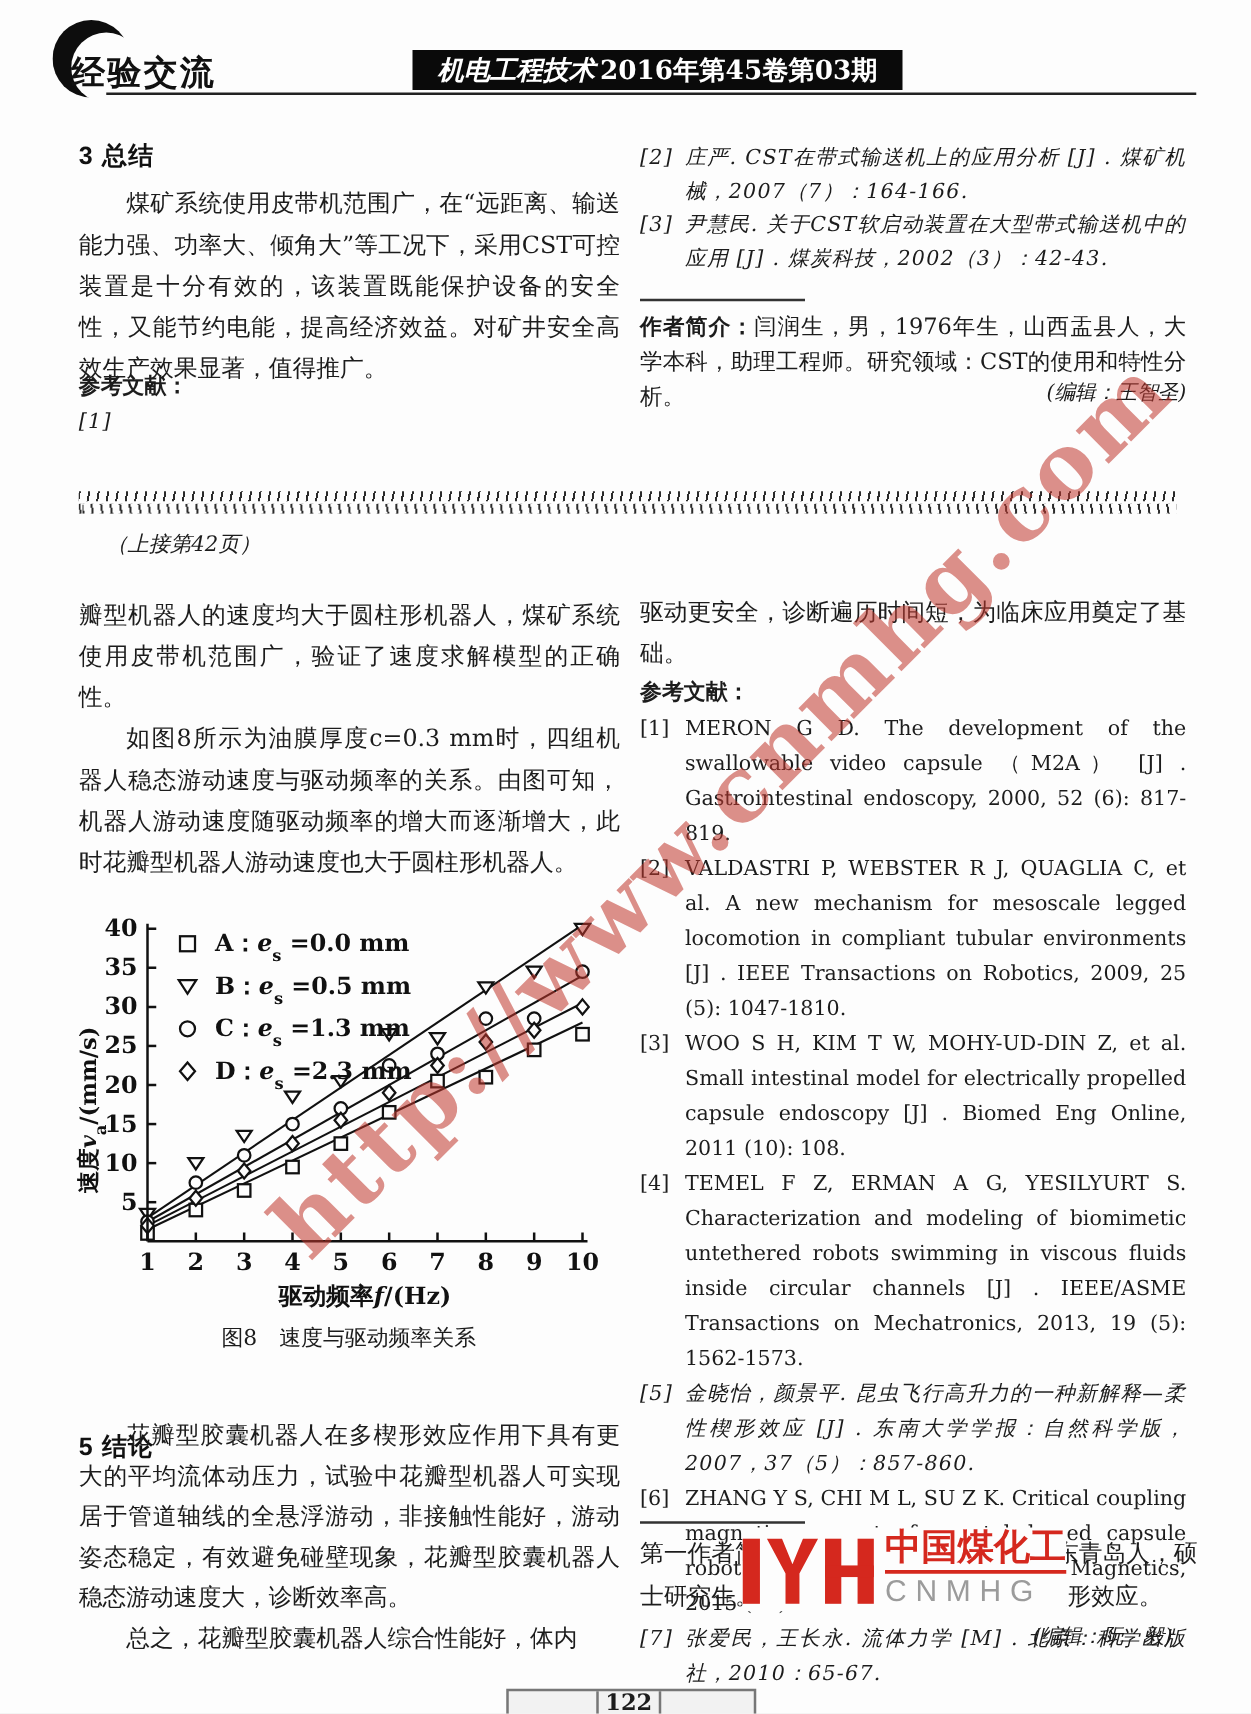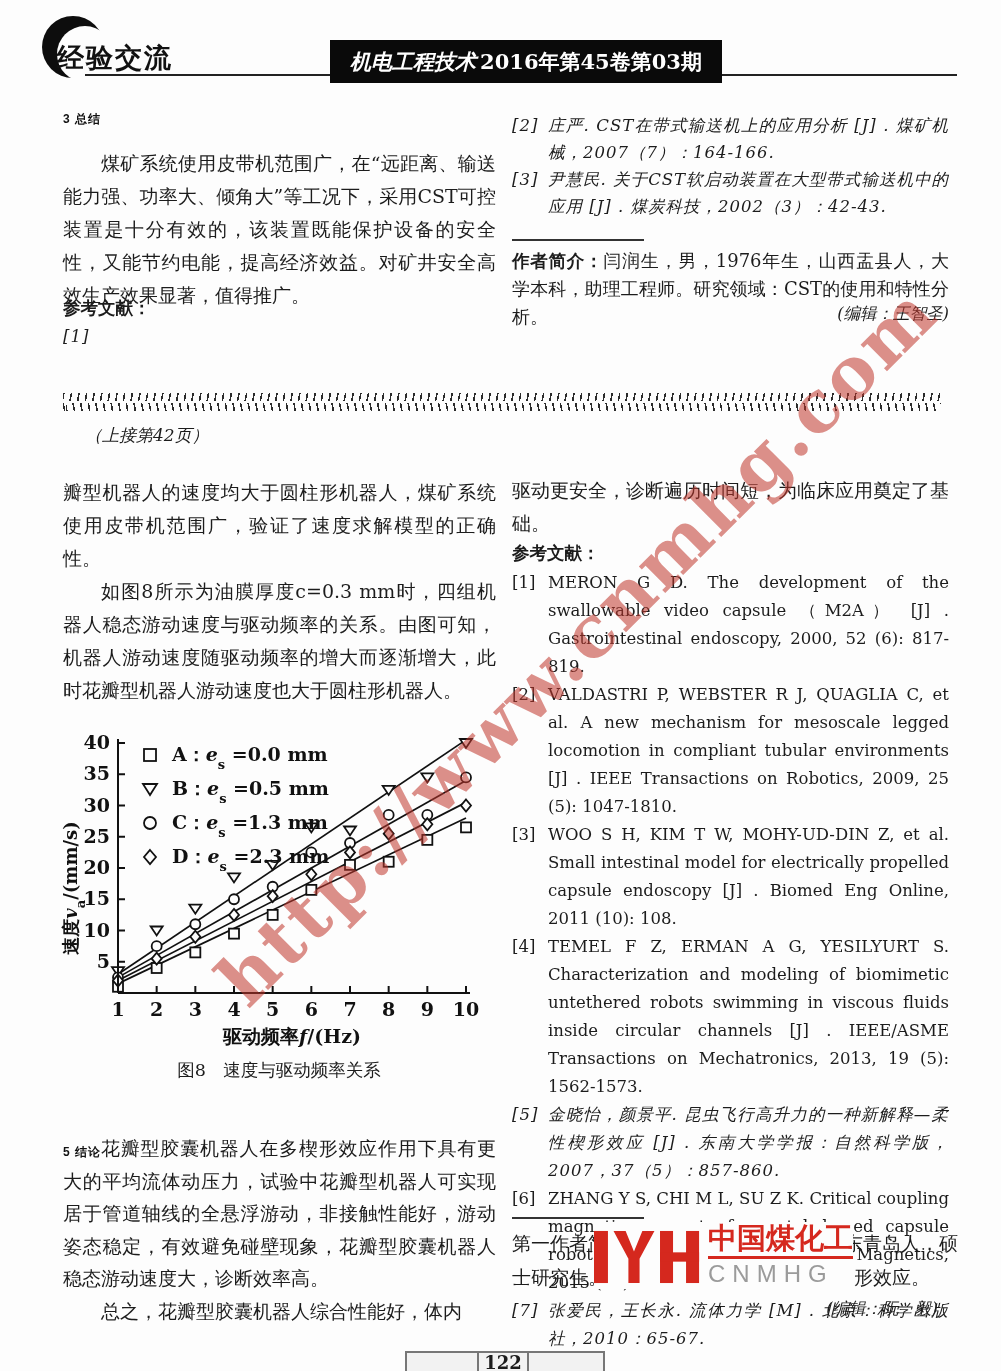--- a/index.html
+++ b/index.html
@@ -4,27 +4,27 @@
 <style>
   html,body{margin:0;padding:0;background:#e8e8e8;}
   .page{position:relative;width:1001px;height:1371px;background:#fdfdfd;margin:0 auto;
         overflow:hidden;font-family:"DejaVu Serif","Liberation Serif",serif;color:#1c1c1c;}
   .abs{position:absolute;}
   
   .crescent{left:42px;top:14px;width:72px;height:70px;}
   .section-tag{left:57px;top:40px;font-family:"Liberation Sans","DejaVu Sans",sans-serif;
         font-weight:bold;font-size:27px;letter-spacing:2px;color:#111;z-index:3;}
   .header-rule{left:85px;top:74px;width:872px;height:2px;background:#222;}
-  .title-box{left:330px;top:40px;width:392px;height:43px;background:#0a0a0a;color:#fff;
+  .title-box{left:330px;top:40px;width:392px;height:32px;background:#0a0a0a;color:#fff;
         display:flex;align-items:center;justify-content:center;z-index:4;
         font-size:21px;font-weight:bold;white-space:nowrap;}
   .title-box .jname{font-style:italic;margin-right:4px;}
   
   .h-sec{font-family:"Liberation Sans","DejaVu Sans",sans-serif;font-weight:bold;
-        font-size:12px;color:#111;letter-spacing:1px;}
+        font-size:20px;color:#111;letter-spacing:1px;}
   .body-para{font-size:19px;line-height:33px;text-align:justify;}
   .indent{text-indent:2em;}
   .refs-head{font-family:"Liberation Sans","DejaVu Sans",sans-serif;font-weight:bold;font-size:17.5px;}
   .ref{position:relative;padding-left:36px;font-size:16.5px;line-height:27px;text-align:justify;}
   .ref .ref-no{position:absolute;left:0;top:0;}
   .ref.zh{font-style:italic;letter-spacing:1px;}
   .ref.en{font-style:normal;}
   .bio-rule{width:132px;height:2px;background:#333;}
   .editor-line{font-size:16.5px;font-style:italic;text-align:right;}
   

